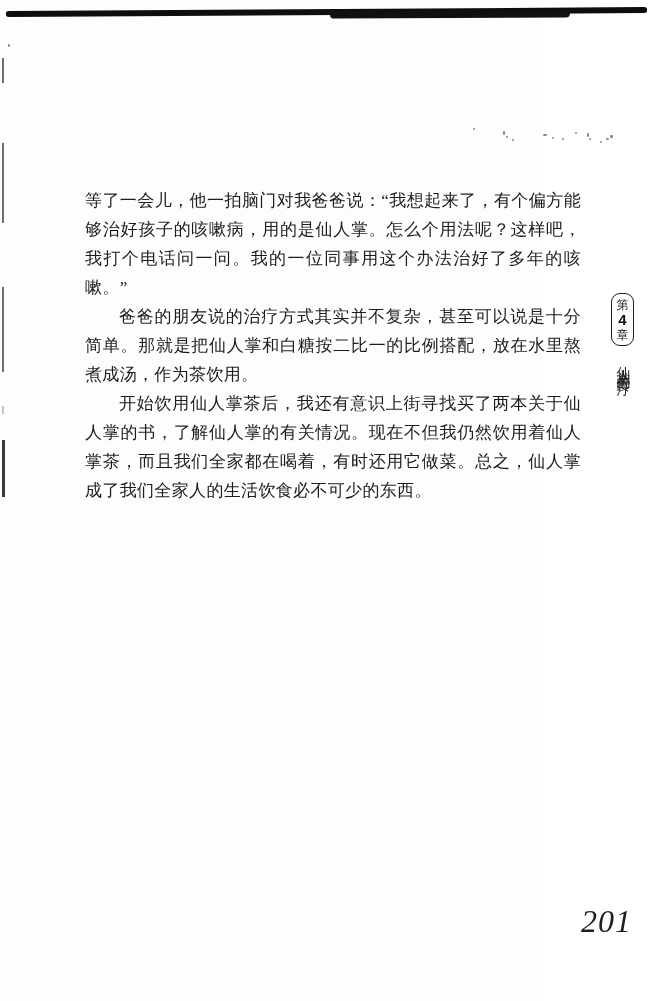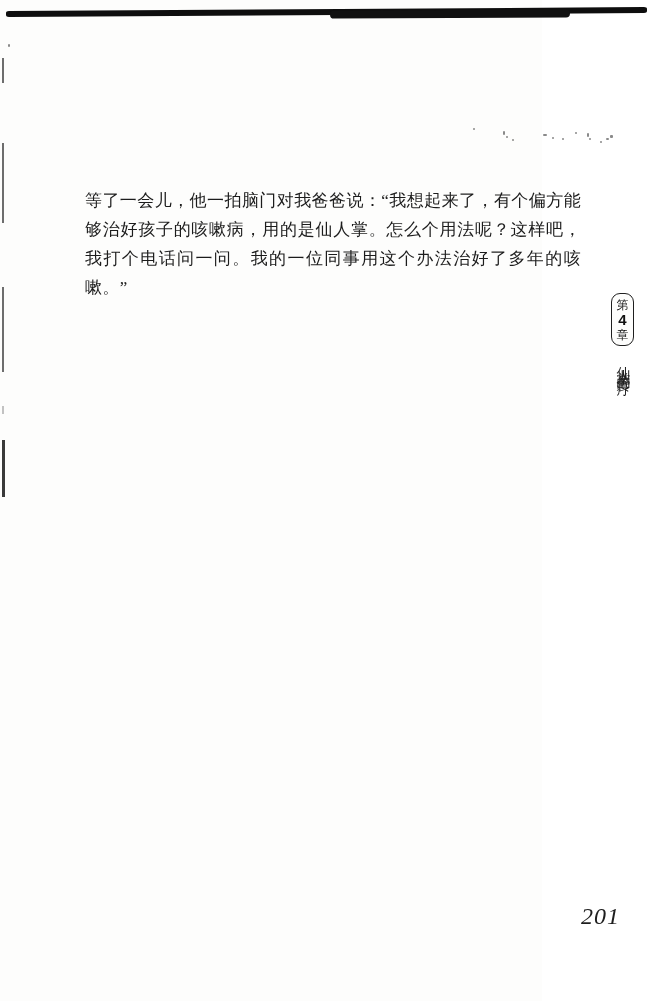--- a/index.html
+++ b/index.html
@@ -65,21 +65,21 @@
   .chapter-box .num { font-weight: bold; font-size: 15px; line-height: 16px; font-family: "Liberation Sans", sans-serif; }
   .chapter-title {
     margin-top: 9px; margin-left: 5px;
     writing-mode: vertical-rl;
     font-size: 14px; letter-spacing: 3px;
     color: #1f1f1f;
   }
   
   .page-number {
     position: absolute; left: 581px; top: 903px;
-    font-size: 24px; font-style: italic;
+    font-size: 32px; font-style: italic;
     font-family: "Liberation Serif", serif;
     color: #1e1e1e;
     letter-spacing: 1px;
   }
 </style>
 </head>
 <body>
 
 <div class="page">
 
@@ -101,20 +101,22 @@
   <span class="speckle" style="left:575px;top:132px"></span>
   <span class="speckle" style="left:587px;top:133px;height:4px"></span>
   <span class="speckle" style="left:589px;top:138px"></span>
   <span class="speckle" style="left:600px;top:141px"></span>
   <span class="speckle" style="left:606px;top:138px;width:3px"></span>
   <span class="speckle" style="left:610px;top:135px;width:3px;height:3px"></span>
   <span class="speckle" style="left:8px;top:44px;height:3px"></span>
 
   <main class="text-block">
     <p>等了一会儿，他一拍脑门对我爸爸说：“我想起来了，有个偏方能够治好孩子的咳嗽病，用的是仙人掌。怎么个用法呢？这样吧，我打个电话问一问。我的一位同事用这个办法治好了多年的咳嗽。”</p>
+    <p class="indent">爸爸的朋友说的治疗方式其实并不复杂，甚至可以说是十分简单。那就是把仙人掌和白糖按二比一的比例搭配，放在水里熬煮成汤，作为茶饮用。</p>
+    <p class="indent">开始饮用仙人掌茶后，我还有意识上街寻找买了两本关于仙人掌的书，了解仙人掌的有关情况。现在不但我仍然饮用着仙人掌茶，而且我们全家都在喝着，有时还用它做菜。总之，仙人掌成了我们全家人的生活饮食必不可少的东西。</p>
   </main>
 
   <aside class="margin-tab">
     <div class="chapter-box">
       <span>第</span>
       <span class="num">4</span>
       <span>章</span>
     </div>
     <div class="chapter-title">仙人掌的食疗</div>
   </aside>

